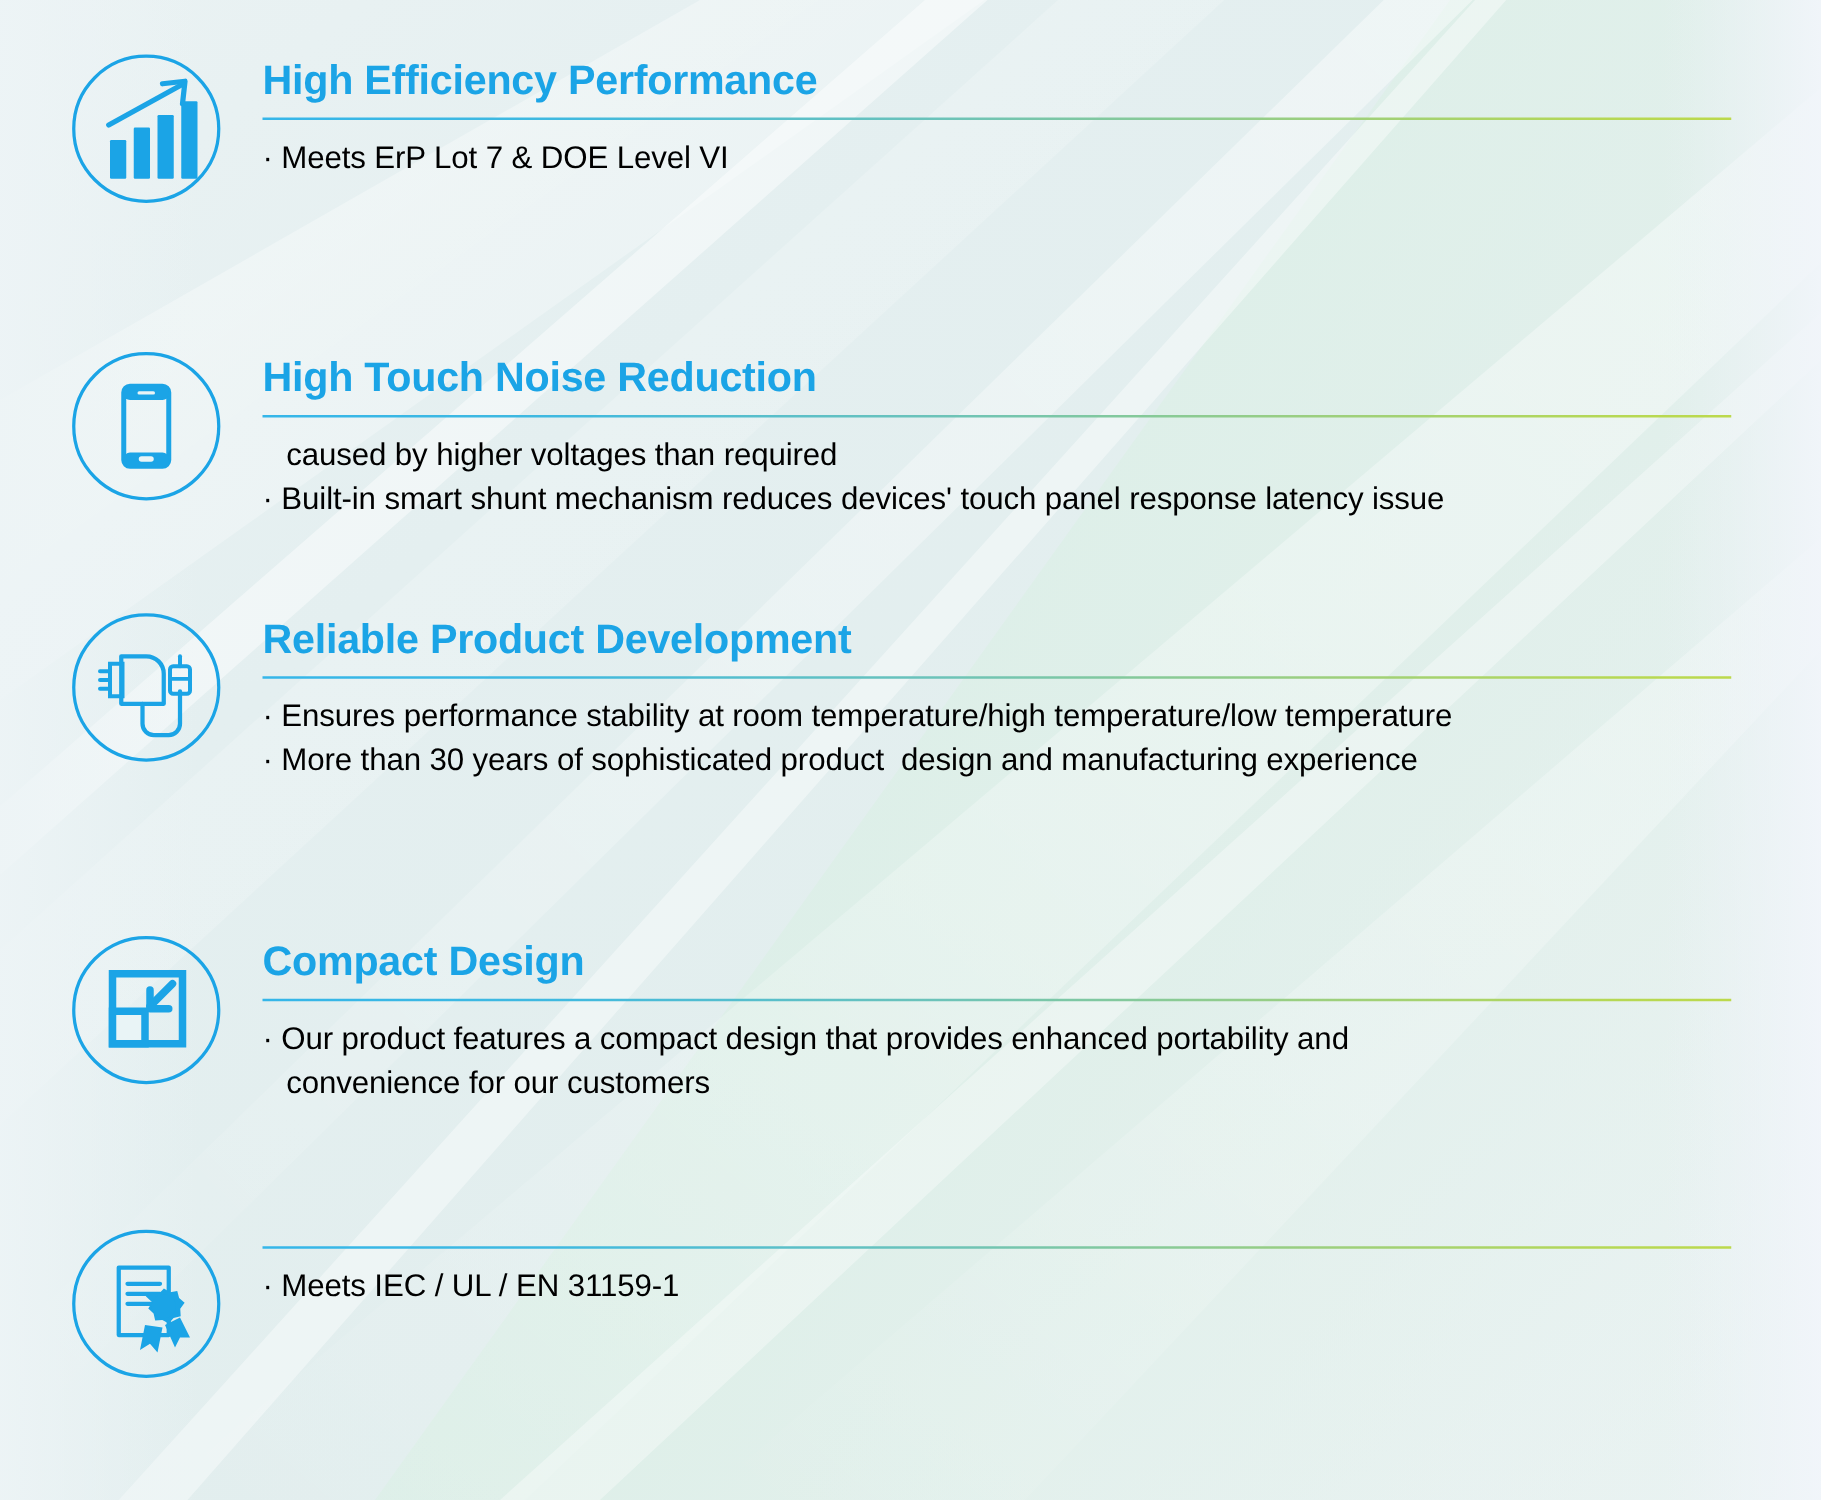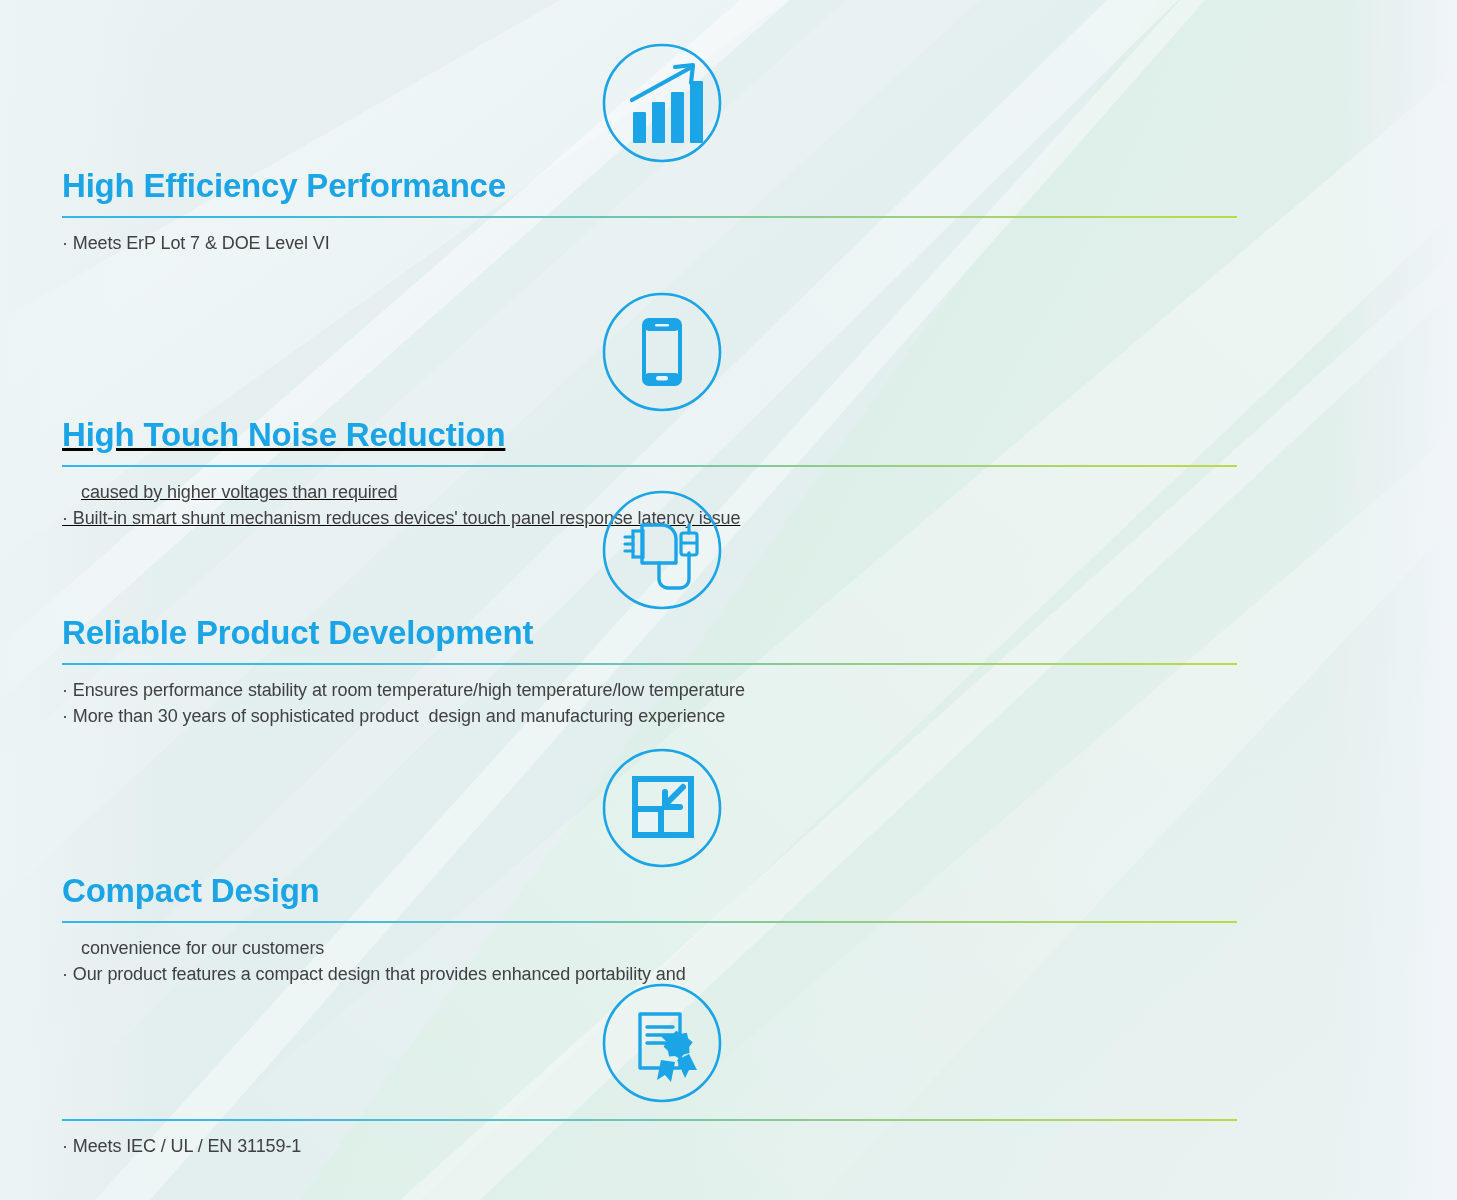--- a/index.html
+++ b/index.html
@@ -31,22 +31,21 @@
     z-index: 2;
     width: 1457px;
     height: 1200px;
   }
 
   .feature {
     position: absolute;
     left: 0;
     width: 1267px;
     display: flex;
-    align-items: center;
-    flex-direction: column;
+    align-items: flex-start;
   }
 
   .icon-wrap {
     width: 122px;
     height: 122px;
     flex: 0 0 122px;
     margin-left: 56px;
     display: flex;
     align-items: center;
     justify-content: center;
@@ -78,22 +77,22 @@
         #35b6e9 0%,
         #3fb9e0 20%,
         #6cc3b9 46%,
         #9ccf7e 72%,
         #b6d854 92%,
         #bcd94c 100%);
   }
 
   .feature-desc {
     margin-top: 13px;
-    color: #404040;
-    font-size: 18px;
+    color: #000000;
+    font-size: 25px;
     line-height: 1.42;
     letter-spacing: -0.1px;
   }
 
   .feature-desc .line {
     display: block;
     white-space: pre;
   }
 
   .feature-desc .line.cont {
@@ -172,21 +171,21 @@
     </div>
     <div class="feature-body">
       <div class="feature-title">High Efficiency Performance</div>
       <div class="rule"></div>
       <div class="feature-desc">
         <span class="line">· Meets ErP Lot 7 &amp; DOE Level VI</span>
       </div>
     </div>
   </div>
 
-  <div class="feature" style="top:291px;text-decoration:underline;">
+  <div class="feature" style="top:280px;">
     <div class="icon-wrap">
       <svg width="122" height="122" viewBox="0 0 122 122">
         <circle cx="61" cy="61" r="58" fill="none" stroke="#1ba4e6" stroke-width="2.6"></circle>
         <rect x="43" y="29" width="36" height="64" rx="5" fill="none" stroke="#1ba4e6" stroke-width="4"></rect>
         <rect x="43" y="29" width="36" height="11" rx="5" fill="#1ba4e6"></rect>
         <rect x="43" y="82" width="36" height="11" rx="5" fill="#1ba4e6"></rect>
         <rect x="54" y="33" width="14" height="2.6" rx="1.3" fill="#e9f4f6"></rect>
         <rect x="55" y="85" width="12" height="4.4" rx="2.2" fill="#e9f4f6"></rect>
       </svg>
     </div>
@@ -234,22 +233,22 @@
         <rect x="34" y="32" width="56" height="56" fill="none" stroke="#1ba4e6" stroke-width="6"></rect>
         <rect x="34" y="62" width="26" height="26" fill="#e9f4f6" stroke="#1ba4e6" stroke-width="6"></rect>
         <path d="M82 40 L64 58" fill="none" stroke="#1ba4e6" stroke-width="6" stroke-linecap="round"></path>
         <path d="M64 45 L64 60 L79 60" fill="none" stroke="#1ba4e6" stroke-width="6" stroke-linecap="round" stroke-linejoin="round"></path>
       </svg>
     </div>
     <div class="feature-body">
       <div class="feature-title">Compact Design</div>
       <div class="rule"></div>
       <div class="feature-desc">
+        <span class="line">· Our product features a compact design that provides enhanced portability and</span>
         <span class="line cont">convenience for our customers</span>
-        <span class="line">· Our product features a compact design that provides enhanced portability and</span>
       </div>
     </div>
   </div>
 
   <div class="feature" style="top:982px;">
     <div class="icon-wrap">
       <svg width="122" height="122" viewBox="0 0 122 122">
         <circle cx="61" cy="61" r="58" fill="none" stroke="#1ba4e6" stroke-width="2.6"></circle>
         <path d="M39 32 h40 v54 h-40 z" fill="none" stroke="#1ba4e6" stroke-width="3.4" stroke-linejoin="round"></path>
         <path d="M46 45 h26 M46 53 h26 M46 61 h20" fill="none" stroke="#1ba4e6" stroke-width="3.4" stroke-linecap="round"></path>

